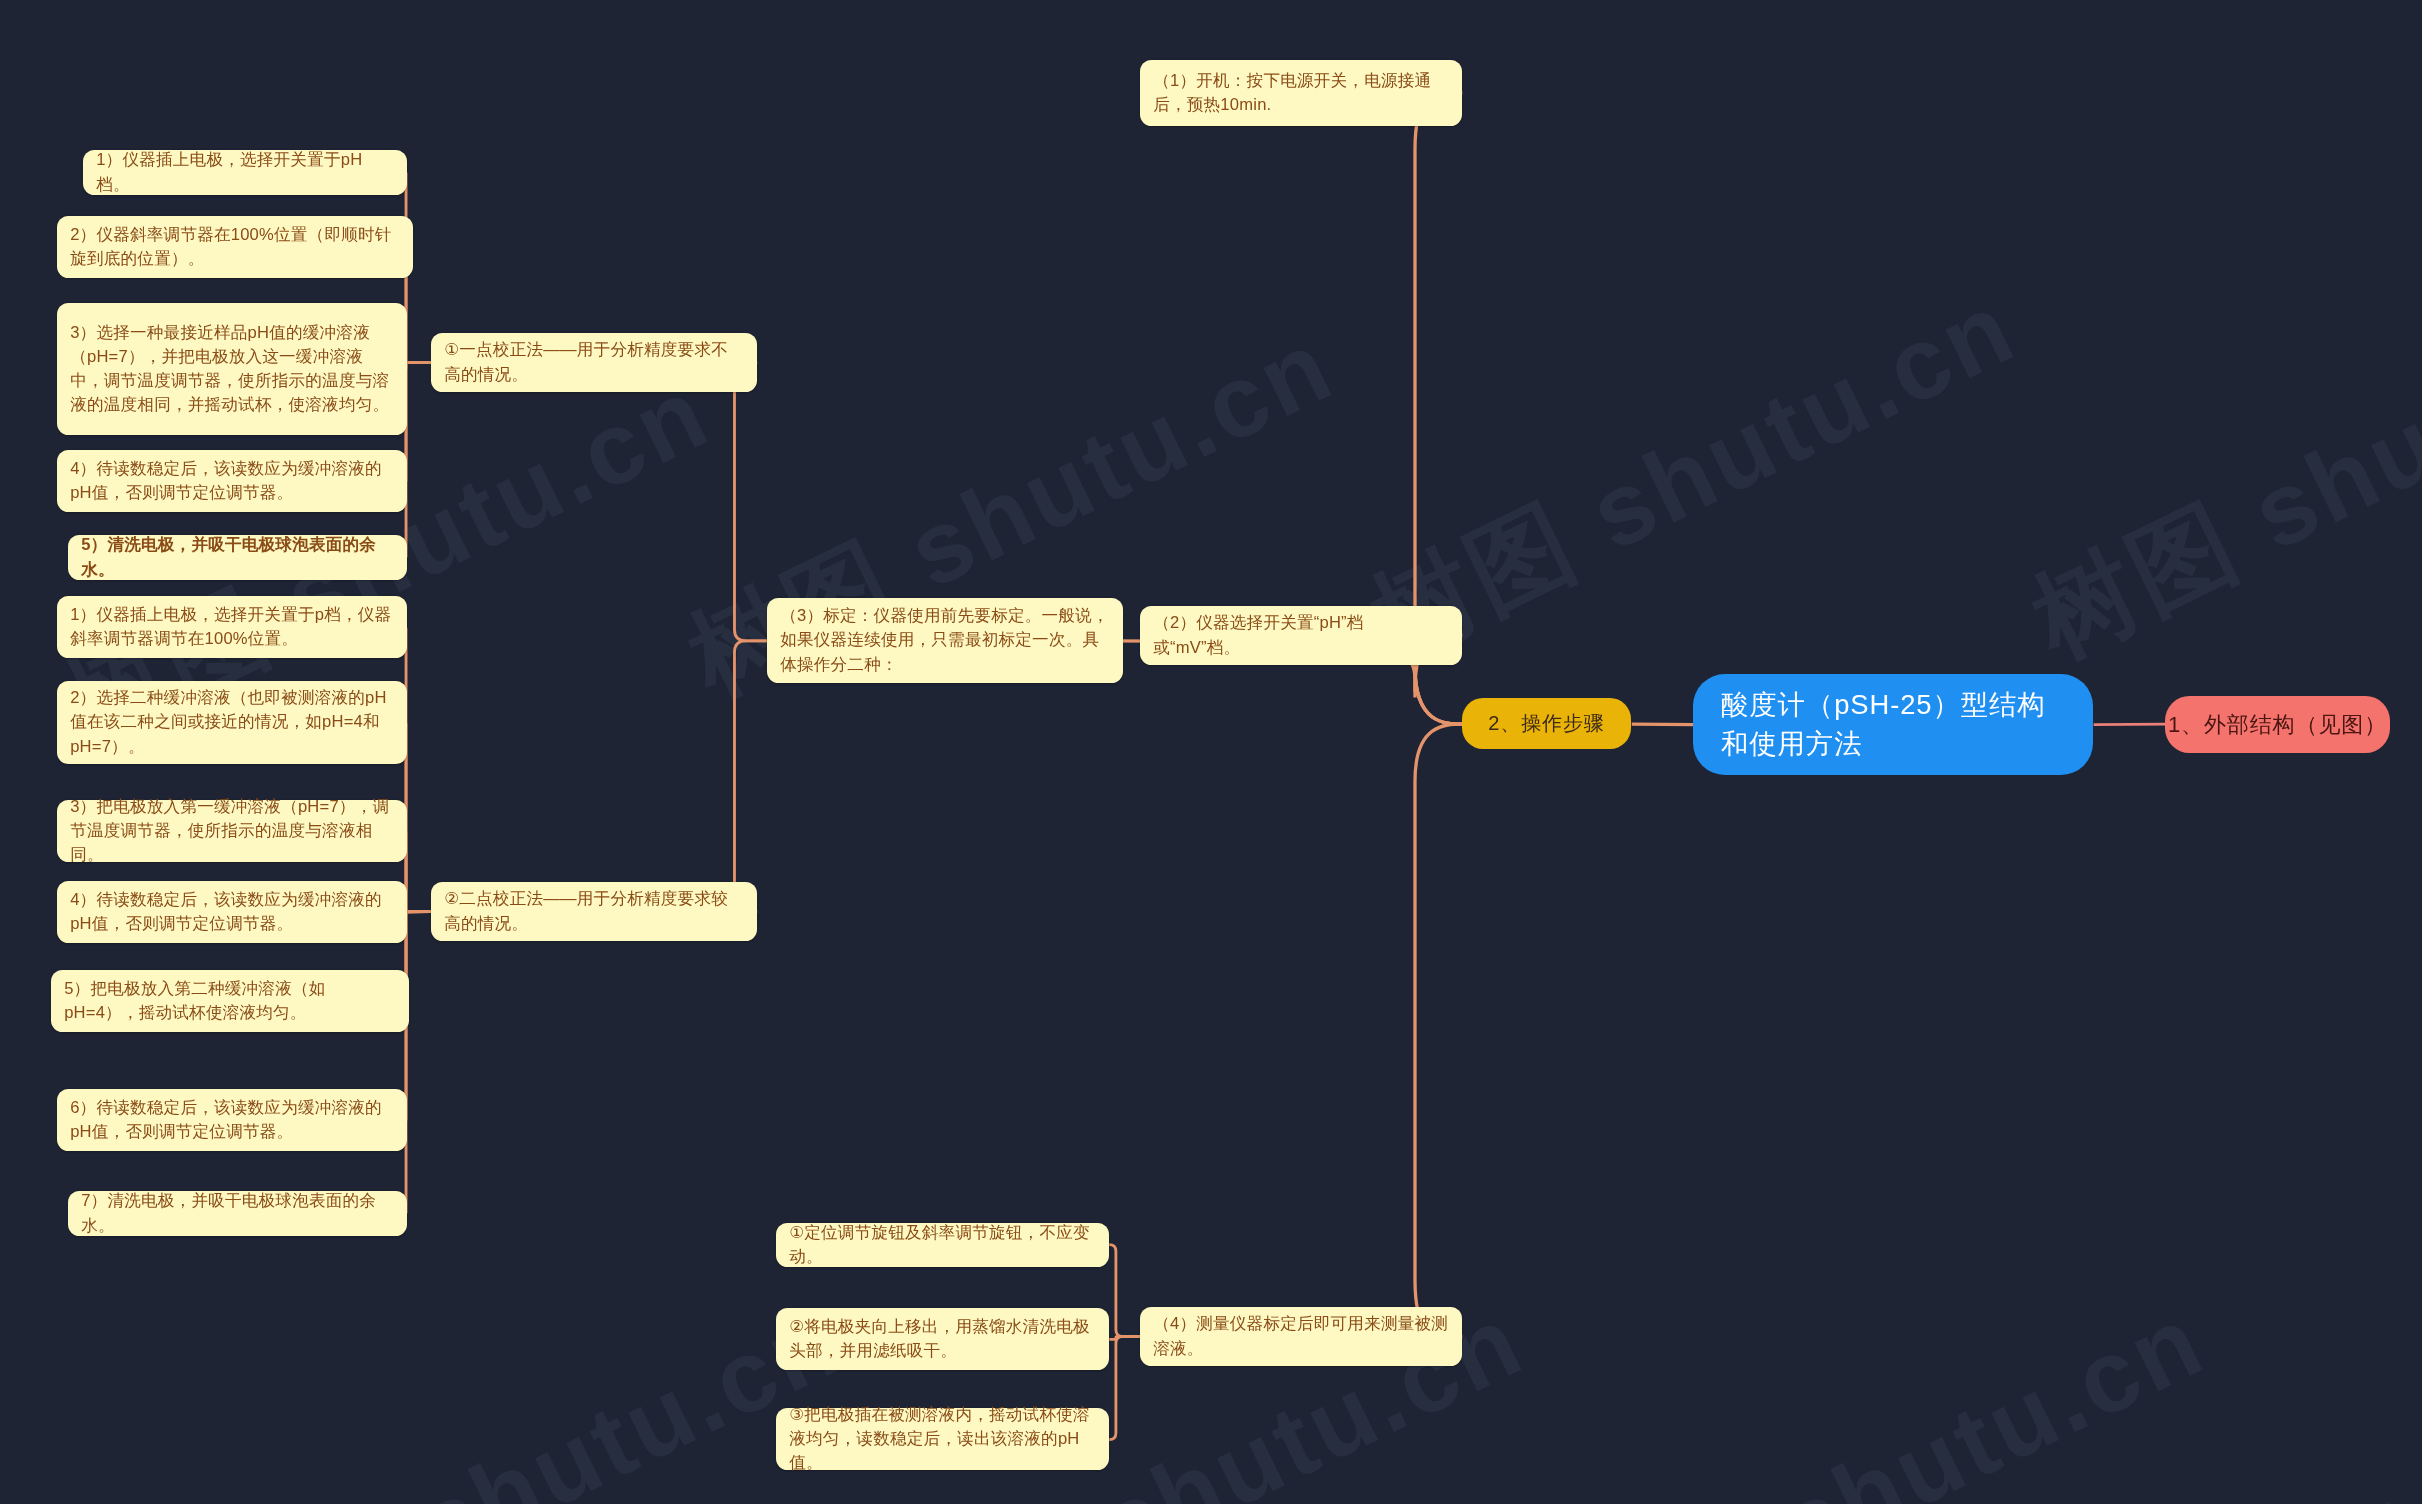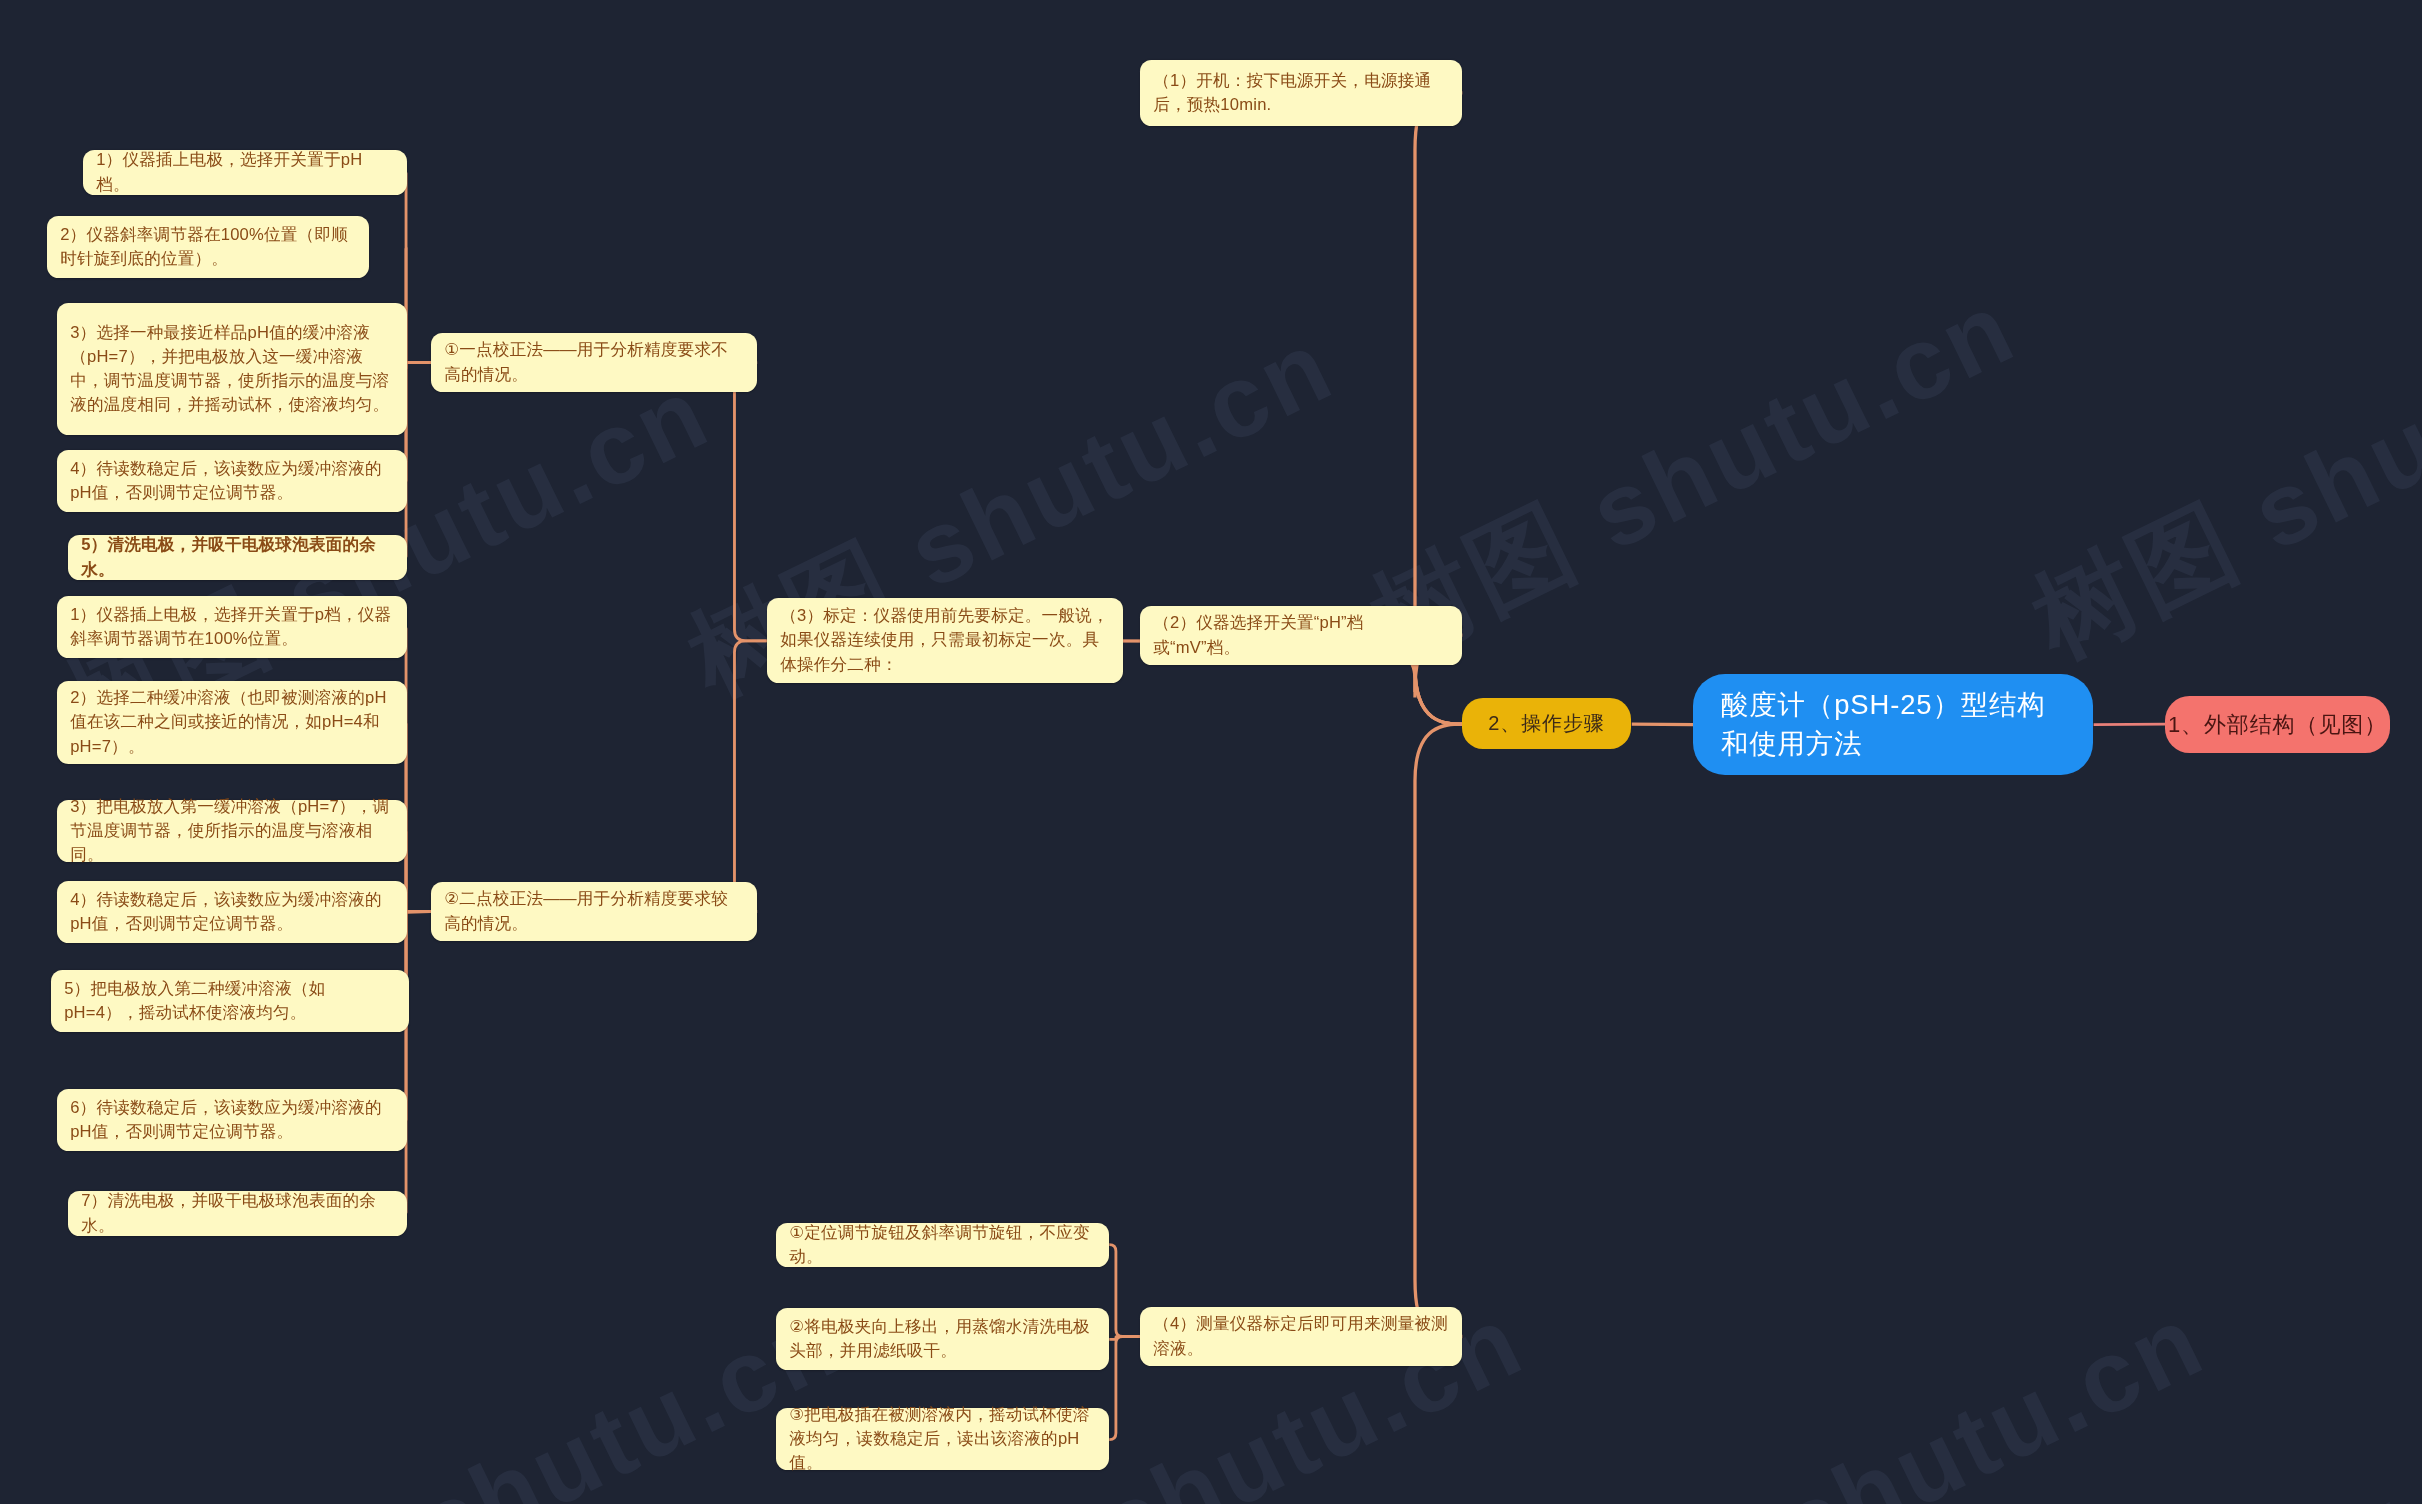--- a/index.html
+++ b/index.html
@@ -172,21 +172,21 @@
     <span class="txt">①一点校正法——用于分析精度要求不高的情况。</span>
   </div>
 
   <div class="node leaf" style="left:431px; top:882px; width:326px; height:59px;">
     <span class="txt">②二点校正法——用于分析精度要求较高的情况。</span>
   </div>
 
   <div class="node leaf" style="left:83px; top:150px; width:324px; height:45px;">
     <span class="txt">1）仪器插上电极，选择开关置于pH档。</span>
   </div>
-  <div class="node leaf" style="left:47px; top:216px; width:322px; height:62px;">
+  <div class="node leaf" style="left:57px; top:216px; width:356px; height:62px;">
     <span class="txt">2）仪器斜率调节器在100%位置（即顺时针旋到底的位置）。</span>
   </div>
   <div class="node leaf" style="left:57px; top:303px; width:350px; height:132px;">
     <span class="txt">3）选择一种最接近样品pH值的缓冲溶液（pH=7），并把电极放入这一缓冲溶液中，调节温度调节器，使所指示的温度与溶液的温度相同，并摇动试杯，使溶液均匀。</span>
   </div>
   <div class="node leaf" style="left:57px; top:450px; width:350px; height:62px;">
     <span class="txt">4）待读数稳定后，该读数应为缓冲溶液的pH值，否则调节定位调节器。</span>
   </div>
   <div class="node leaf" style="left:68px; top:535px; width:339px; height:45px;font-weight:bold;">
     <span class="txt">5）清洗电极，并吸干电极球泡表面的余水。</span>

